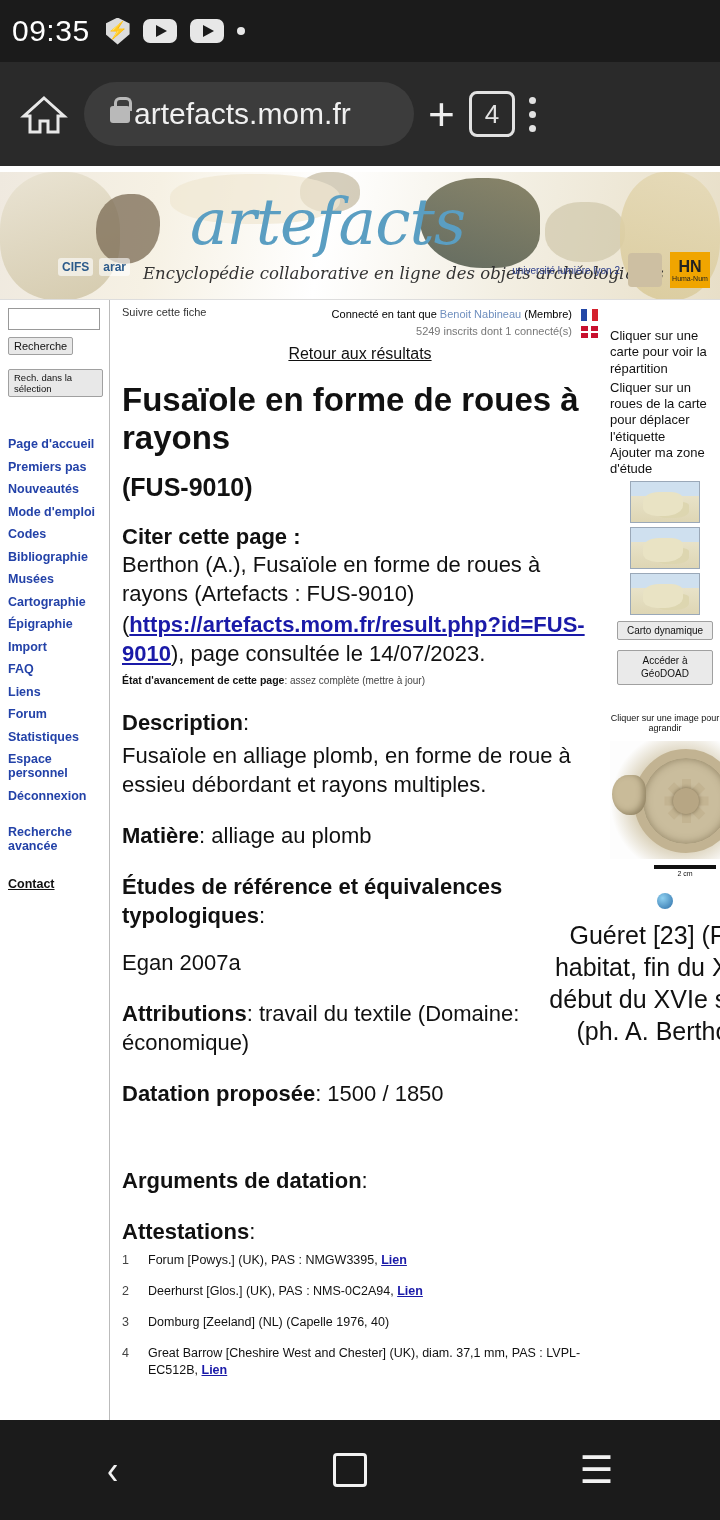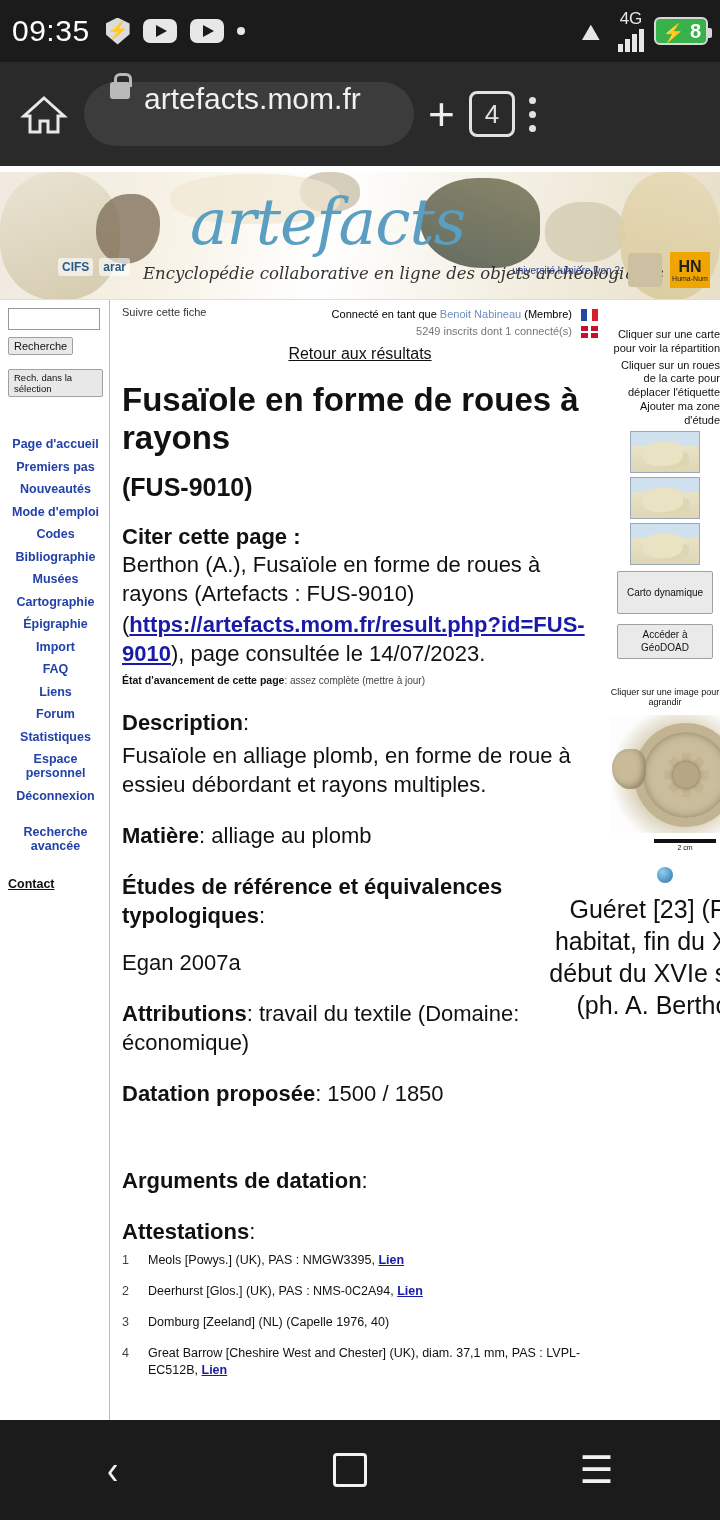--- a/index.html
+++ b/index.html
@@ -66,21 +66,21 @@
 
   
   .browserbar {
     height: 104px; background: #2a2a2a; display: flex; align-items: center;
     padding: 0 18px; gap: 14px;
   }
   .home-btn { width: 52px; height: 52px; position: relative; flex: none; }
   .home-btn svg { display: block; }
   .urlbar {
     flex: 1; height: 64px; background: #3c3c3c; border-radius: 32px;
-    display: flex; padding: 0 26px; gap: 14px;
+    display: flex; align-items: center; padding: 0 26px; gap: 4px;
     max-width: 330px;
   }
   .lock {
     width: 20px; height: 17px; background: #b9b9b9; border-radius: 3px;
     position: relative; flex: none;
   }
   .lock:before {
     content: ""; position: absolute; left: 4px; top: -9px; width: 12px; height: 11px;
     border: 3px solid #b9b9b9; border-bottom: 0; border-radius: 6px 6px 0 0;
   }
@@ -135,21 +135,21 @@
   .searchbox {
     width: 92px; height: 22px; border: 1px solid #999; background: #fff;
     display: block; margin-bottom: 6px;
   }
   .sbtn {
     border: 1px solid #a0a0a0; background: #e8e8e8; font-size: 11px;
     padding: 2px 5px; margin-bottom: 14px; display: inline-block; color: #111;
     border-radius: 2px;
   }
   .sbtn.small { font-size: 9.5px; }
-  .navlist { margin-top: 26px; text-align: center; }
+  .navlist { margin-top: 26px; }
   .navlist a {
     display: block; color: #2342a8; font-size: 12.5px; text-decoration: none;
     margin-bottom: 8.5px; font-weight: bold;
   }
   .navlist a.spaced { margin-top: 22px; }
   .contact-link {
     display: block; margin-top: 24px; color: #111; font-size: 12.5px;
     font-weight: bold; text-decoration: underline;
   }
 
@@ -188,33 +188,33 @@
   .block { margin-bottom: 22px; }
   .block.tall { margin-bottom: 30px; }
 
   .attest-list { margin-top: 6px; }
   .att-row { display: flex; gap: 12px; font-size: 12.5px; color: #111; margin-bottom: 14px; line-height: 1.35; }
   .att-row .n { width: 14px; color: #444; flex: none; text-align: left; }
   .att-row a { color: #1a1aa8; font-weight: bold; text-decoration: underline; }
 
   
   .rightcol { width: 110px; padding-top: 28px; }
-  .rc-note { font-size: 11px; text-align: right; color: #111; line-height: 1.25; }
+  .rc-note { font-size: 13px; text-align: left; color: #111; line-height: 1.25; }
   .minimaps { margin: 4px auto 0; width: 70px; }
   .minimap {
     width: 70px; height: 42px; margin-bottom: 4px; border: 1px solid #9aa8b8;
     background: linear-gradient(180deg,#cfe0ef 0%,#cfe0ef 35%,#e8e2c8 36%,#ded6b4 100%);
     position: relative; overflow: hidden;
   }
   .minimap:after {
     content: ""; position: absolute; left: 12px; top: 10px; width: 40px; height: 24px;
     background: #e9e3c4; border-radius: 40% 30% 45% 35%; box-shadow: 10px 6px 0 -4px #ddd6b0;
   }
   .rc-btn {
-    display: block; margin: 6px auto 0; font-size: 10px; padding: 15px 6px;
+    display: block; margin: 6px auto 0; font-size: 10px; padding: 3px 6px;
     border: 1px solid #a0a0a0; background: #eaeaea; border-radius: 2px; color: #111;
     text-align: center; width: 96px;
   }
   .rc-btn.two { line-height: 1.25; padding: 4px 6px; }
 
   .photo-cap { font-size: 9px; text-align: center; margin: 28px 0 8px; color:#111; }
   .artifact-wrap { width: 150px; margin: 0 auto; }
   .artifact {
     width: 150px; height: 118px; position: relative;
     background: radial-gradient(circle at 48% 52%, #d9cfb5 0%, #cfc3a4 40%, #fdfdfd 72%);
@@ -264,36 +264,20 @@
 
 <div class="phone">
 
   <div class="statusbar">
     <div class="status-time">09:35</div>
     <div class="status-icons-left">
       <span class="sicon shield"></span>
       <span class="sicon yt"></span>
       <span class="sicon yt"></span>
       <span class="sicon dot"></span>
-    </div>
-    <div class="status-right">
-      <span class="wifi"></span>
-      <span style="display:flex;flex-direction:column;align-items:center;gap:1px">
-        <span class="net-text">4G</span>
-        <span class="bars">
-            <i></i>
-            <i></i>
-            <i></i>
-            <i></i>
-          </span>
-      </span>
-      <span class="battery">
-        <span class="blt">⚡</span>
-        <span class="bnum">8</span>
-      </span>
     </div>
   </div>
 
   <div class="browserbar">
     <div class="home-btn">
       <svg width="52" height="52" viewBox="0 0 52 52">
           <path d="M26 10 L46 28 H40 V44 H30 V33 H22 V44 H12 V28 H6 Z" fill="none" stroke="#e8e8e8" stroke-width="3"></path>
         </svg>
     </div>
     <div class="urlbar">
@@ -435,21 +419,21 @@
           </div>
         </div>
 
         <div class="block">
           <div class="para">
             <b class="sec-h">Attestations</b><span>:</span>
           </div>
           <div class="attest-list">
             <div class="att-row">
               <span class="n">1</span>
-              <span><span>Meols [Powys.] (UK), PAS : NMGW3395,</span> <a>Lien</a></span>
+              <span><span>Forum [Powys.] (UK), PAS : NMGW3395,</span> <a>Lien</a></span>
             </div>
             <div class="att-row">
               <span class="n">2</span>
               <span><span>Deerhurst [Glos.] (UK), PAS : NMS-0C2A94,</span> <a>Lien</a></span>
             </div>
             <div class="att-row">
               <span class="n">3</span>
               <span><span>Domburg [Zeeland] (NL) (Capelle 1976, 40)</span></span>
             </div>
             <div class="att-row">

